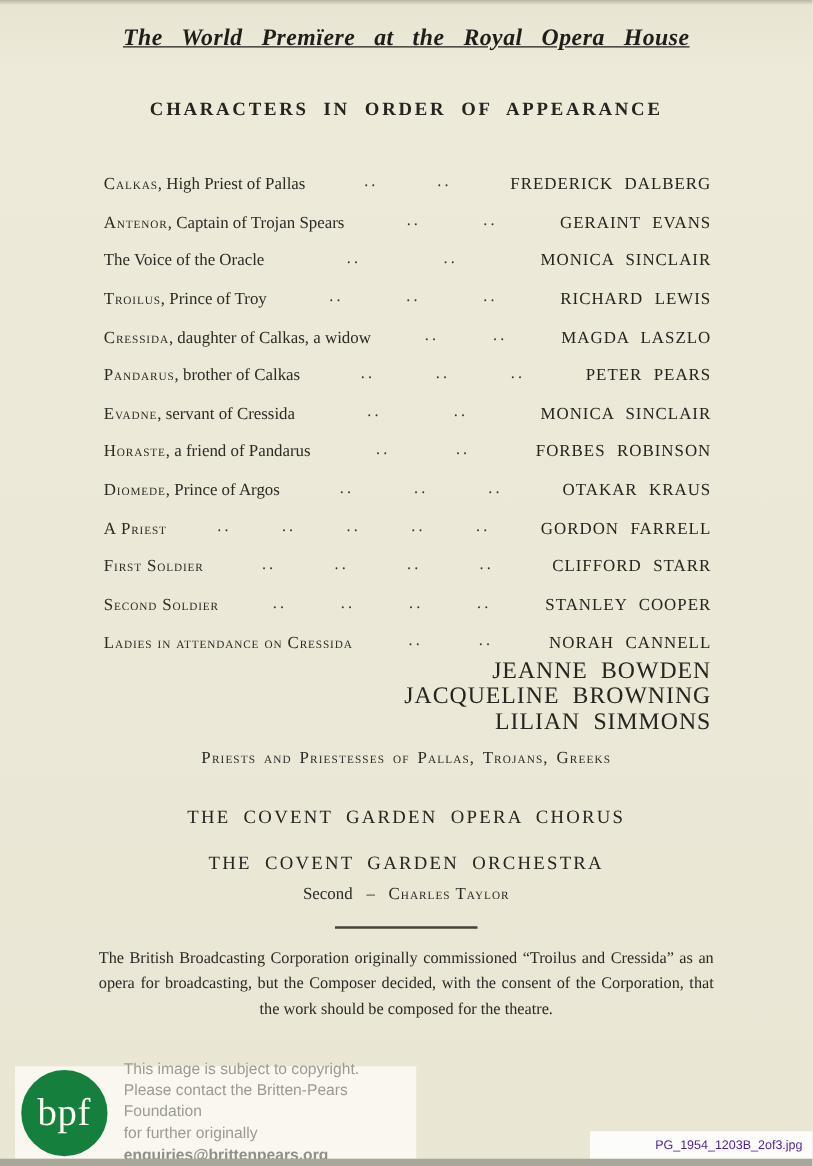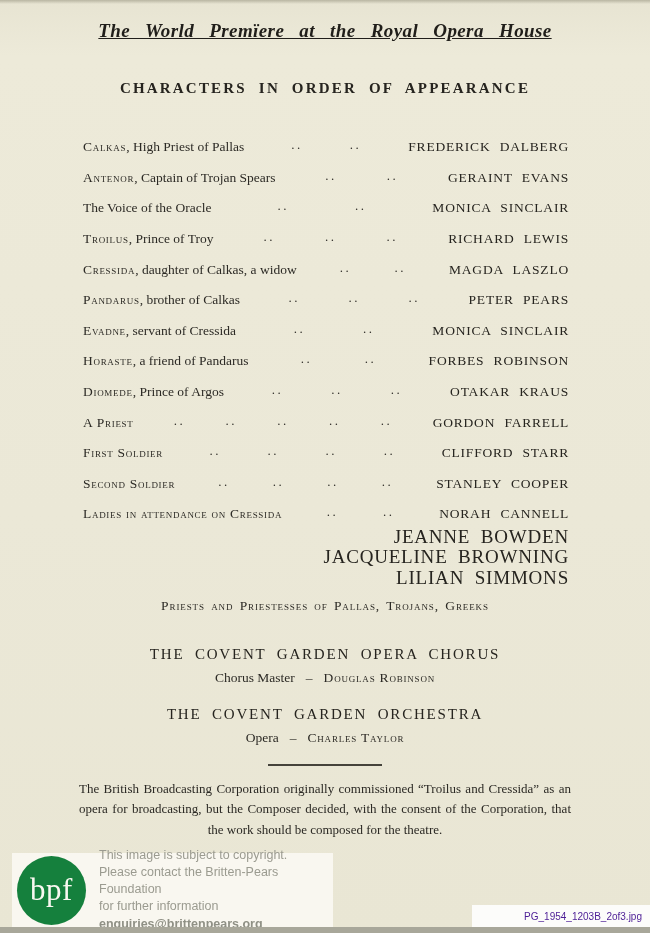--- a/index.html
+++ b/index.html
@@ -210,44 +210,41 @@
         <div class="performer extra">JEANNE BOWDEN</div>
         <div class="performer extra">JACQUELINE BROWNING</div>
         <div class="performer extra">LILIAN SIMMONS</div>
       </div>
     </div>
 
   <div class="ensemble">Priests and Priestesses of Pallas, Trojans, Greeks</div>
 
   <div class="group group-chorus">
     <div class="group-heading">THE COVENT GARDEN OPERA CHORUS</div>
-    <div class="group-sub">
-      <span>Chorus Master</span><span class="dash">–</span><span class="sc-name">Douglas Robinson</span>
-    </div>
   </div>
 
   <div class="group group-orchestra">
     <div class="group-heading">THE COVENT GARDEN ORCHESTRA</div>
     <div class="group-sub">
-      <span>Opera</span><span class="dash">–</span><span class="sc-name">Charles Taylor</span>
+      <span>Second</span><span class="dash">–</span><span class="sc-name">Charles Taylor</span>
     </div>
   </div>
 
   <hr class="divider">
 
   <p class="note">The British Broadcasting Corporation originally commissioned “Troilus and Cressida” as an opera for broadcasting, but the Composer decided, with the consent of the Corporation, that the work should be composed for the theatre.</p>
 
   <div class="watermark">
     <div class="bpf-circle">
       <span>bpf</span>
     </div>
     <div class="wm-text">
       <div>This image is subject to copyright.</div>
       <div>Please contact the Britten-Pears Foundation</div>
-      <div>for further information</div>
+      <div>for further originally</div>
       <a class="wm-email">enquiries@brittenpears.org</a>
     </div>
   </div>
 
   <div class="filename-bar">
     <span>PG_1954_1203B_2of3.jpg</span>
   </div>
 
   <div class="bottom-band"></div>
 </div>

